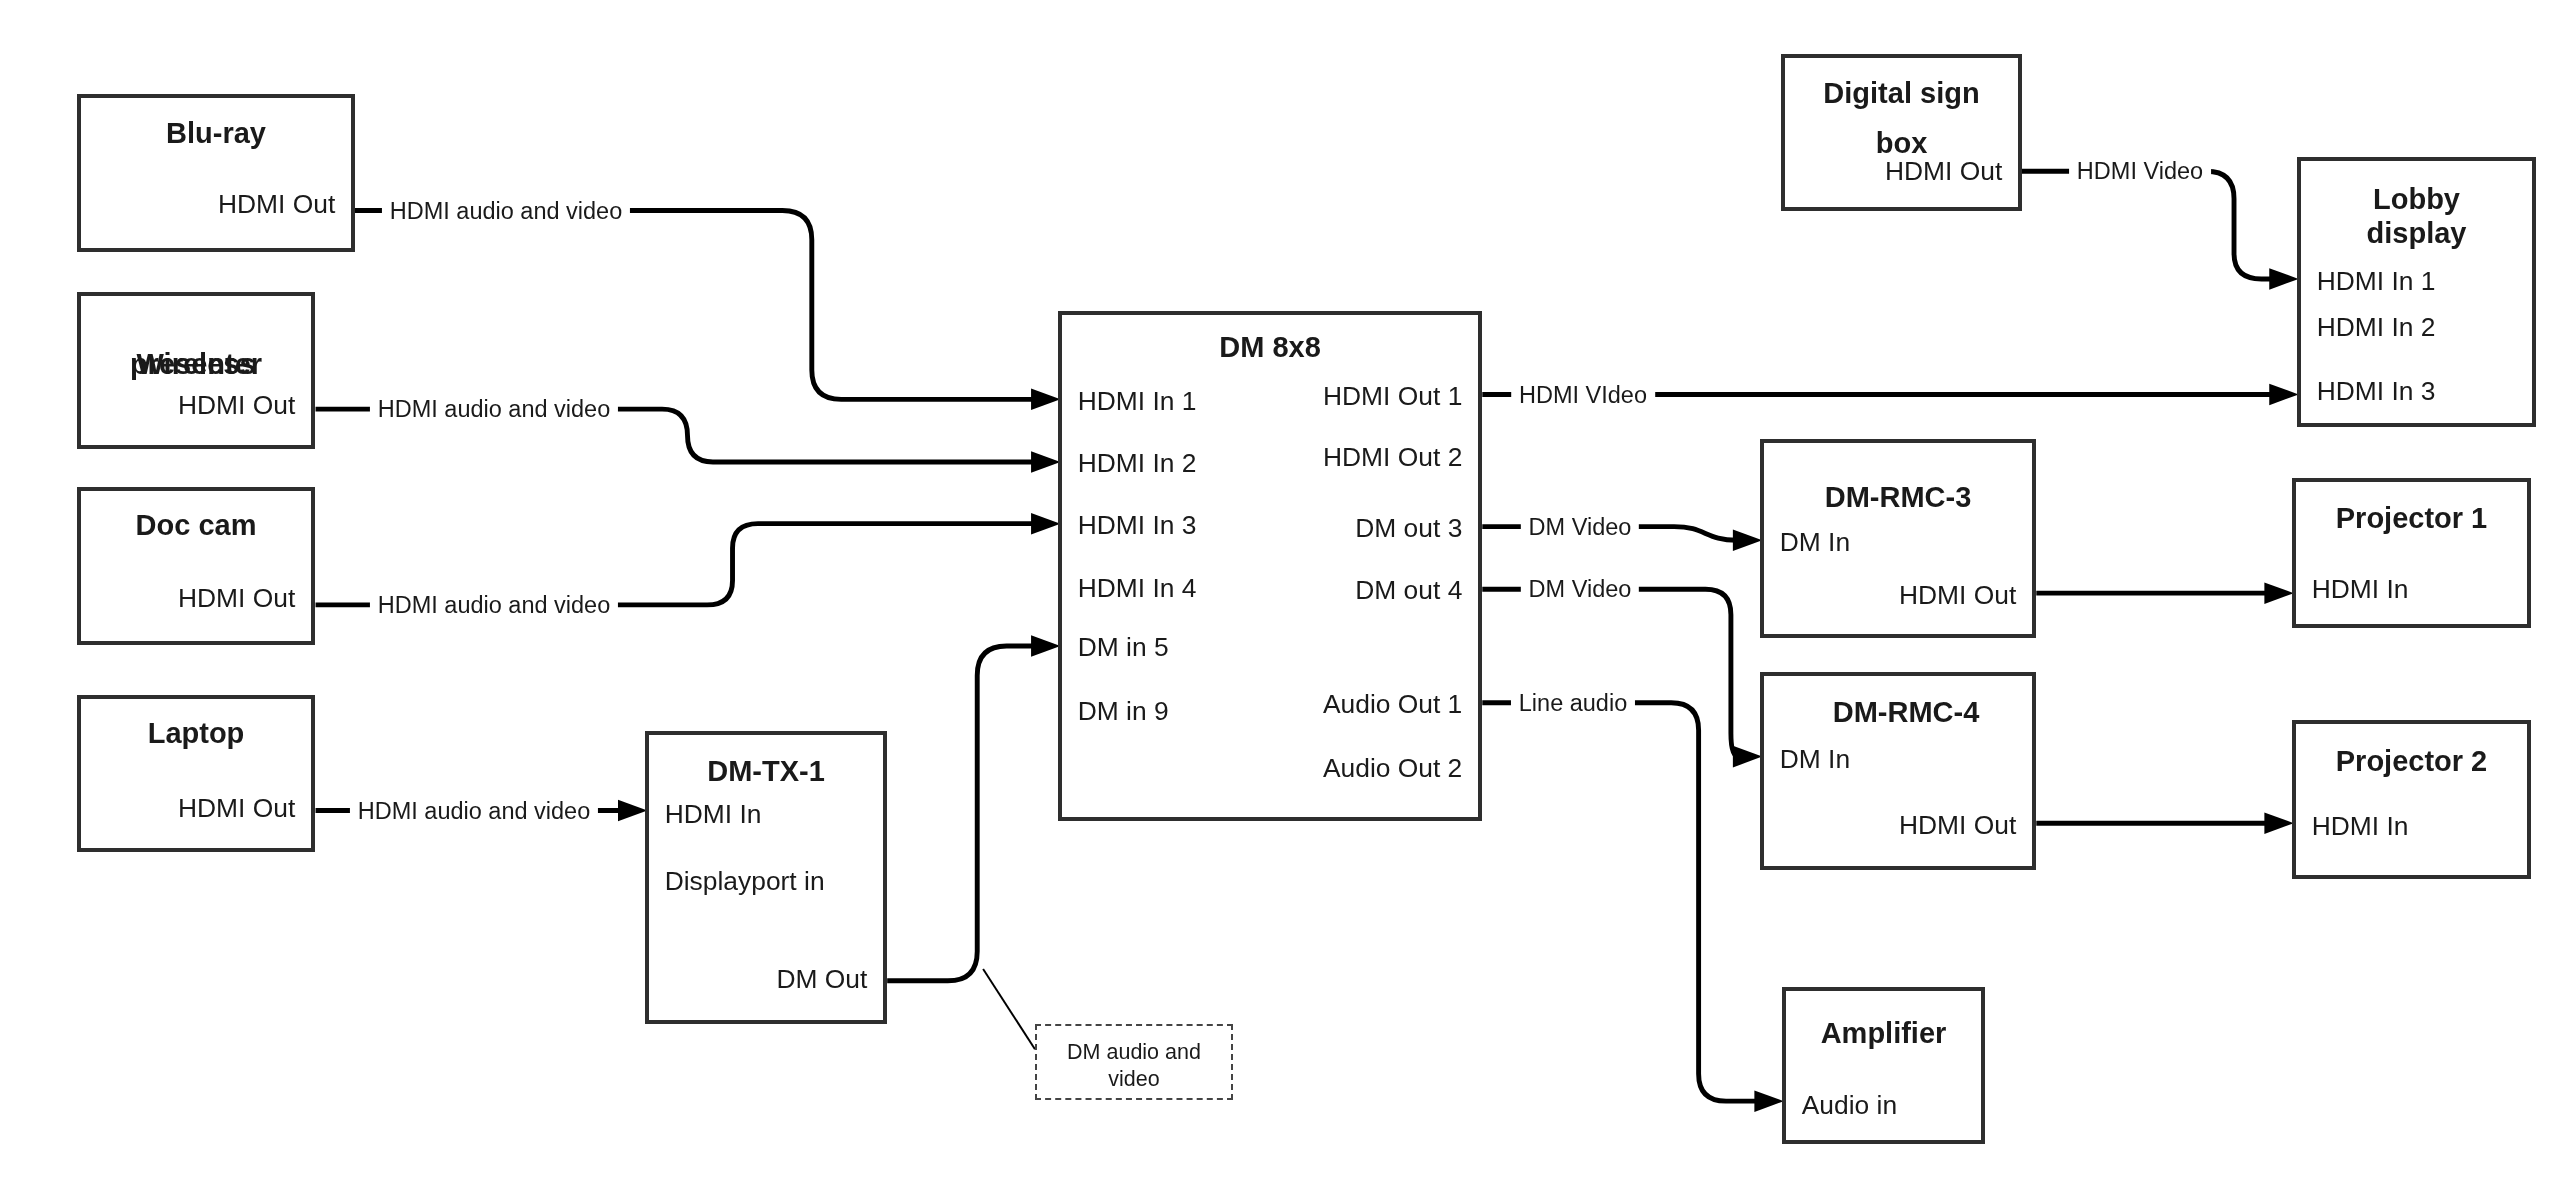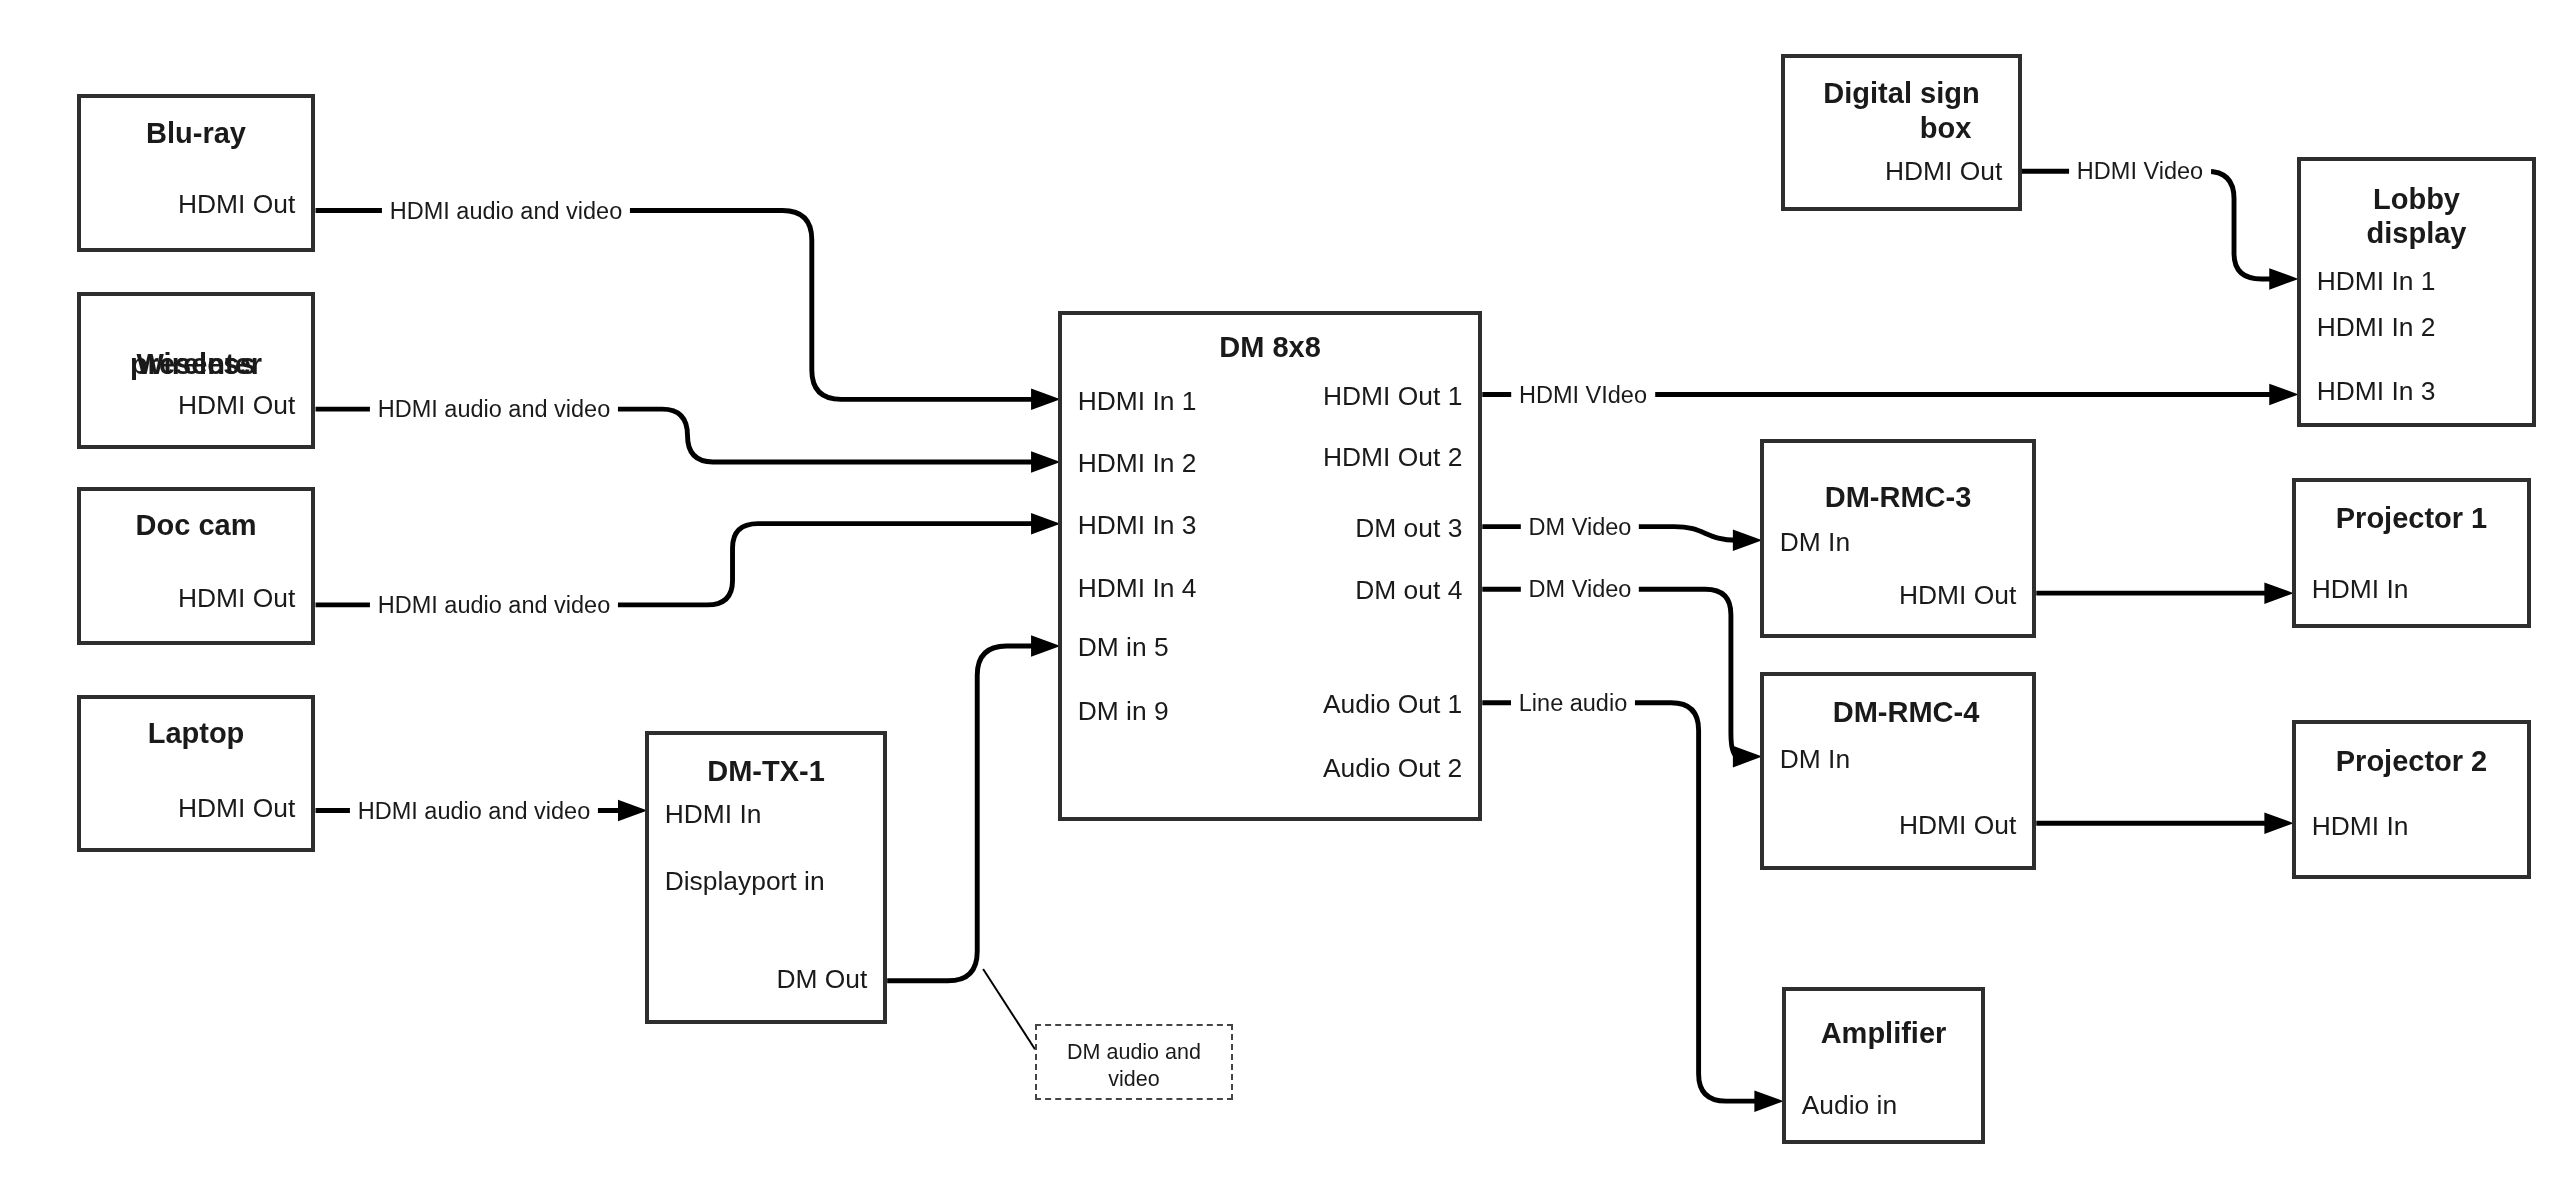--- a/index.html
+++ b/index.html
@@ -79,21 +79,21 @@
       <polygon points="2348,403 2318,392 2318,414"></polygon>
       <polygon points="1800,552 1770,541 1770,563"></polygon>
       <polygon points="1800,773 1770,762 1770,784"></polygon>
       <polygon points="1822,1125 1792,1114 1792,1136"></polygon>
       <polygon points="2348,285 2318,274 2318,296"></polygon>
       <polygon points="2343,606 2313,595 2313,617"></polygon>
       <polygon points="2343,841 2313,830 2313,852"></polygon>
     </g>
   </svg>
 
-  <div class="node" style="left:77px;top:94px;width:238px;height:158px;">
+  <div class="node" style="left:77px;top:94px;width:278px;height:158px;">
     <span class="title" style="top:17.6px;">Blu-ray</span>
     <span class="port pr" style="top:90px;">HDMI Out</span>
   </div>
 
   <div class="node" style="left:77px;top:292px;width:238px;height:157px;">
     <span class="title" style="top:16.6px;margin-top:34px;">Wireless</span>
     <span class="title" style="top:51px;">presenter</span>
     <span class="port pr" style="top:93px;">HDMI Out</span>
   </div>
 
@@ -125,21 +125,21 @@
     <span class="port pr" style="top:65px;">HDMI Out 1</span>
     <span class="port pr" style="top:126px;">HDMI Out 2</span>
     <span class="port pr" style="top:197px;">DM out 3</span>
     <span class="port pr" style="top:259px;">DM out 4</span>
     <span class="port pr" style="top:373px;">Audio Out 1</span>
     <span class="port pr" style="top:437px;">Audio Out 2</span>
   </div>
 
   <div class="node" style="left:1781px;top:54px;width:241px;height:157px;">
     <span class="title" style="top:17.6px;">Digital sign</span>
-    <span class="title" style="top:53px;margin-left:44px;">box</span>
+    <span class="title" style="top:68px;">box</span>
     <span class="port pr" style="top:97px;">HDMI Out</span>
   </div>
 
   <div class="node" style="left:2297px;top:157px;width:239px;height:270px;">
     <span class="title" style="top:20.6px;">Lobby</span>
     <span class="title" style="top:55px;">display</span>
     <span class="port pl" style="top:104px;">HDMI In 1</span>
     <span class="port pl" style="top:150px;">HDMI In 2</span>
     <span class="port pl" style="top:214px;">HDMI In 3</span>
   </div>

